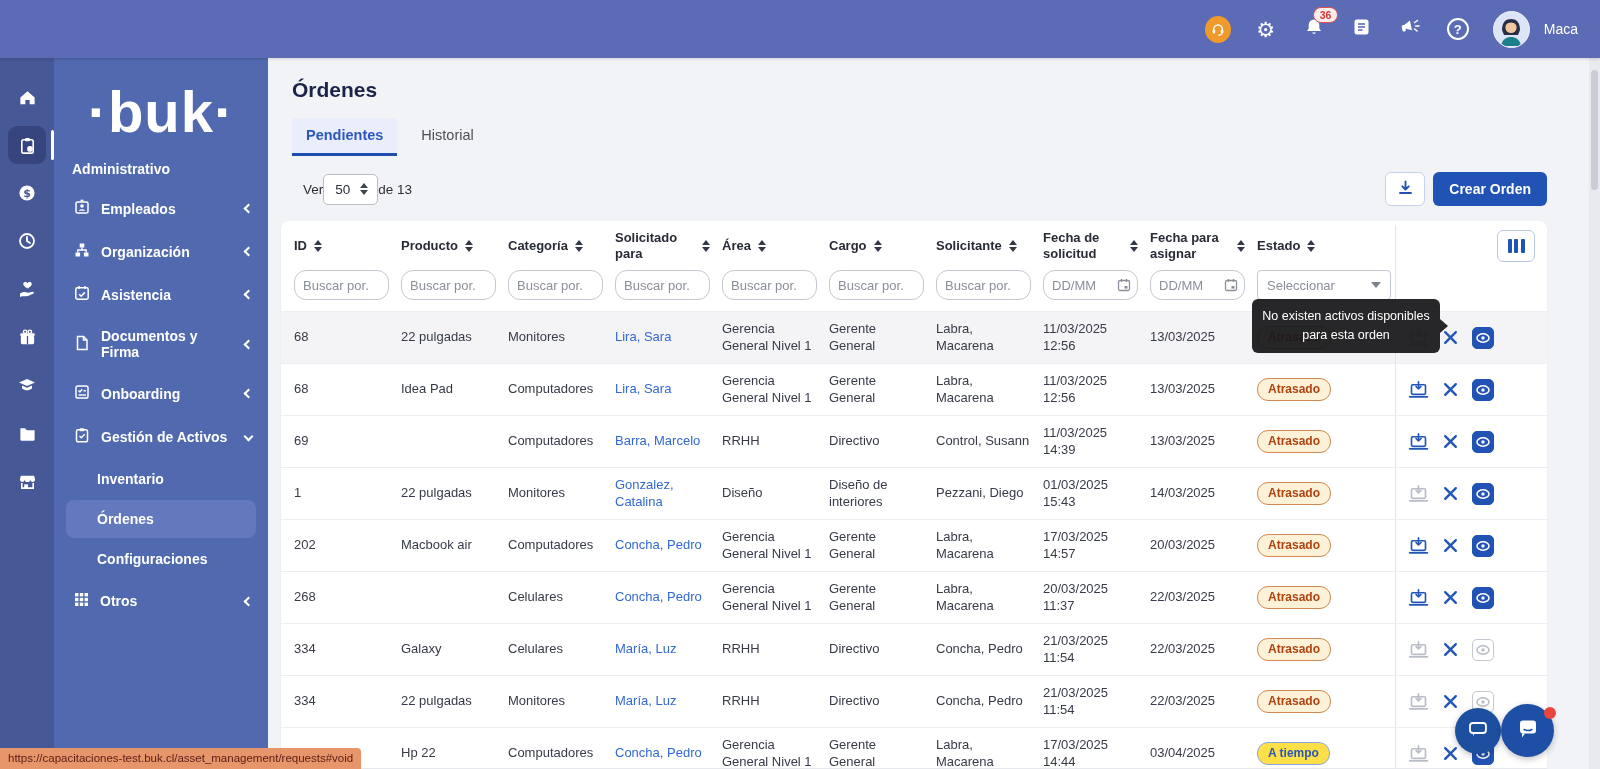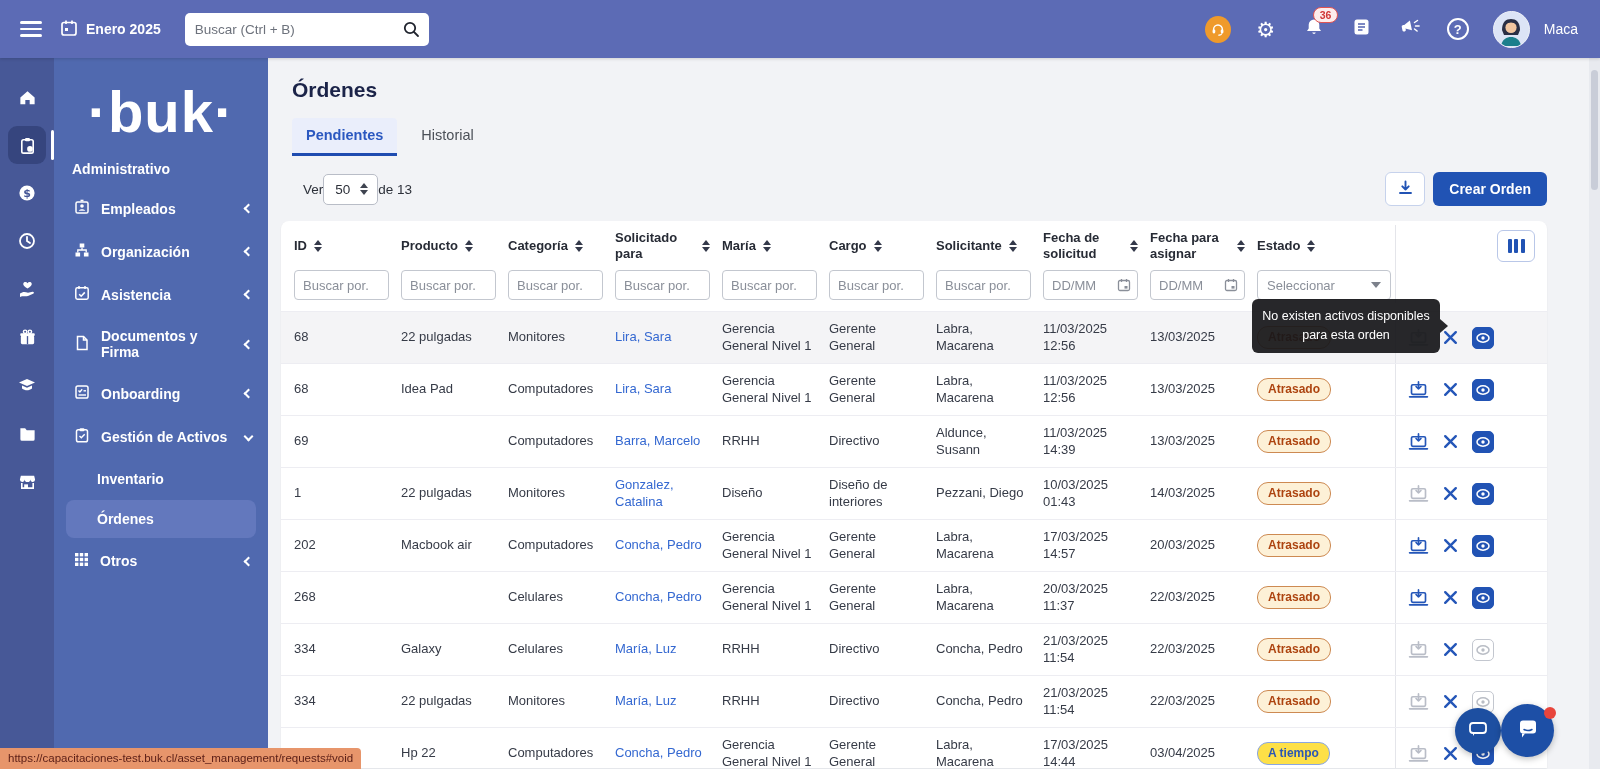--- a/index.html
+++ b/index.html
@@ -75,21 +75,21 @@
   .trow{display:grid;grid-template-columns:95px 95px 95px 95px 95px 95px 95px 95px 95px 134px 1fr;
         column-gap:12px;padding-left:13px;align-items:center;}
   .thead{min-height:46px;padding-top:4px;}
   .th{display:flex;align-items:center;font-size:13px;font-weight:700;color:#272b35;line-height:1.25;}
   .sort{display:inline-flex;flex-direction:column;gap:2px;margin-left:7px;flex:none;}
   .sort i{width:0;height:0;border-left:4px solid transparent;border-right:4px solid transparent;}
   .sort .u{border-bottom:5px solid #34394a;}
   .sort .d{border-top:5px solid #34394a;}
   .frow{min-height:44px;padding-bottom:8px;}
   .fin{position:relative;}
-  .fin input{width:95px;height:30px;border:1px solid #c3c7cf;border-radius:4px;padding:0 8px;font-size:13px;
+  .fin input{width:95px;height:30px;border:1px solid #c3c7cf;border-radius:12px;padding:0 8px;font-size:13px;
         font-family:inherit;color:#333;outline:none;background:#fff;}
   .fin input::placeholder{color:#8a8f99;}
   .fin.date input{padding-right:26px;}
   .cal-ic{position:absolute;right:7px;top:8px;pointer-events:none;}
   .fsel{width:134px;height:30px;border:1px solid #c3c7cf;border-radius:4px;background:#fff;display:flex;
         align-items:center;justify-content:space-between;padding:0 9px;font-size:13px;color:#8a8f99;cursor:pointer;}
   .caret{width:0;height:0;border-left:5px solid transparent;border-right:5px solid transparent;border-top:6px solid #7c818b;}
   .acts{border-left:1px solid #e4e5ea;margin-left:-8px;padding-left:12px;height:100%;display:flex;align-items:center;gap:14px;}
   .acts.hdr{justify-content:flex-end;padding-right:12px;}
   .cols-btn{width:38px;height:32px;border:1px solid #b9c7e8;border-radius:6px;background:#fff;display:flex;
@@ -135,47 +135,20 @@
   
   .scroll-track{position:absolute;right:0;top:58px;width:11px;height:711px;background:#e8eaef;z-index:8;}
   .scroll-thumb{position:absolute;right:2px;top:12px;width:7px;height:120px;border-radius:4px;background:#c9cdd8;}
 </style>
 </head>
 <body>
 
 <div class="page">
 
   <header class="navbar">
-    <div class="nav-left">
-      <div class="hamb">
-          <i></i>
-          <i></i>
-          <i></i>
-        </div>
-      <div class="month-btn">
-        <span>
-          <svg width="18" height="18" viewBox="0 0 18 18">
-              <rect x="2" y="3.5" width="14" height="12.5" rx="2" fill="none" stroke="#fff" stroke-width="1.7"></rect>
-              <line x1="6" y1="1.5" x2="6" y2="5" stroke="#fff" stroke-width="1.7"></line>
-              <line x1="12" y1="1.5" x2="12" y2="5" stroke="#fff" stroke-width="1.7"></line>
-              <rect x="5" y="9" width="3" height="3" fill="#fff"></rect>
-            </svg>
-        </span>
-        <span>Enero 2025</span>
-      </div>
-      <div class="search-box">
-        <input type="text" placeholder="Buscar (Ctrl + B)" style="">
-        <span class="search-ic">
-          <svg width="18" height="18" viewBox="0 0 18 18">
-              <circle cx="8" cy="8" r="5.2" fill="none" stroke="#20242e" stroke-width="1.8"></circle>
-              <line x1="12" y1="12" x2="16" y2="16" stroke="#20242e" stroke-width="1.8" stroke-linecap="round"></line>
-            </svg>
-        </span>
-      </div>
-    </div>
     <div class="nav-right">
       <div class="nav-ic">
         <span class="orange-circ">
           <svg width="16" height="16" viewBox="0 0 20 20">
               <path d="M4.5 11.5v-1a5.5 5.5 0 0 1 11 0v1" fill="none" stroke="#fff" stroke-width="1.8"></path>
               <rect x="3.2" y="10.5" width="3.4" height="5" rx="1.6" fill="#fff"></rect>
               <rect x="13.4" y="10.5" width="3.4" height="5" rx="1.6" fill="#fff"></rect>
               <path d="M15 15.5a4.5 3 0 0 1-4.5 2.3" fill="none" stroke="#fff" stroke-width="1.6"></path>
             </svg>
         </span>
@@ -345,20 +318,21 @@
             <rect x="2.5" y="2.8" width="11" height="12" rx="1.8" fill="none" stroke="#fff" stroke-width="1.5"></rect>
             <rect x="5.5" y="1.2" width="5" height="3" rx="1.2" fill="#fff"></rect>
             <path d="M5.5 9l1.8 1.8 3.4-3.6" fill="none" stroke="#fff" stroke-width="1.4"></path>
           </svg></span>
       <span class="lbl">Gestión de Activos</span>
       <span class="chev down"></span>
     </div>
 
     <div class="subitem">Inventario</div>
     <div class="subitem sel">Órdenes</div>
+    <div class="subitem">Configuraciones</div>
 
     <div class="mitem">
       <span><svg width="15" height="15" viewBox="0 0 15 15">
             <g fill="#fff">
               <rect x="1" y="1" width="3.4" height="3.4"></rect>
               <rect x="5.8" y="1" width="3.4" height="3.4"></rect>
               <rect x="10.6" y="1" width="3.4" height="3.4"></rect>
               <rect x="1" y="5.8" width="3.4" height="3.4"></rect>
               <rect x="5.8" y="5.8" width="3.4" height="3.4"></rect>
               <rect x="10.6" y="5.8" width="3.4" height="3.4"></rect>
@@ -430,21 +404,21 @@
             </span>
           </div>
         <div class="th">
             <span>Solicitado para</span>
             <span class="sort">
               <i class="u"></i>
               <i class="d"></i>
             </span>
           </div>
         <div class="th">
-            <span>María</span>
+            <span>Área</span>
             <span class="sort">
               <i class="u"></i>
               <i class="d"></i>
             </span>
           </div>
         <div class="th">
             <span>Cargo</span>
             <span class="sort">
               <i class="u"></i>
               <i class="d"></i>
@@ -585,21 +559,21 @@
       </div>
     </div>
 
     <div class="trow tr">
       <div class="cell">69</div>
       <div class="cell"></div>
       <div class="cell">Computadores</div>
       <div class="cell"><a class="lnk">Barra, Marcelo</a></div>
       <div class="cell">RRHH</div>
       <div class="cell">Directivo</div>
-      <div class="cell">Aldunce, Susann</div>
+      <div class="cell">Control, Susann</div>
       <div class="cell">11/03/2025 14:39</div>
       <div class="cell">13/03/2025</div>
       <div class="cell"><span class="badge b-orange">Atrasado</span></div>
       <div class="acts">
         <button class="icon-btn assign-ic">
           <svg width="21" height="20" viewBox="0 0 24 22">
                   <rect x="4" y="5" width="16" height="11" rx="1.5" fill="none" class="stroke" stroke-width="1.9"></rect>
                   <line x1="1.8" y1="18.8" x2="22.2" y2="18.8" class="stroke" stroke-width="1.9" stroke-linecap="round"></line>
                   <path d="M12 1.8v8M12 9.8L9.2 7M12 9.8L14.8 7" fill="none" class="stroke" stroke-width="1.9" stroke-linecap="round"></path>
                 </svg>
@@ -619,21 +593,21 @@
     </div>
 
     <div class="trow tr">
       <div class="cell">1</div>
       <div class="cell">22 pulgadas</div>
       <div class="cell">Monitores</div>
       <div class="cell"><a class="lnk">Gonzalez, Catalina</a></div>
       <div class="cell">Diseño</div>
       <div class="cell">Diseño de interiores</div>
       <div class="cell">Pezzani, Diego</div>
-      <div class="cell">10/03/2025 01:43</div>
+      <div class="cell">01/03/2025 15:43</div>
       <div class="cell">14/03/2025</div>
       <div class="cell"><span class="badge b-orange">Atrasado</span></div>
       <div class="acts">
         <button class="icon-btn assign-ic dis">
           <svg width="21" height="20" viewBox="0 0 24 22">
                   <rect x="4" y="5" width="16" height="11" rx="1.5" fill="none" class="stroke" stroke-width="1.9"></rect>
                   <line x1="1.8" y1="18.8" x2="22.2" y2="18.8" class="stroke" stroke-width="1.9" stroke-linecap="round"></line>
                   <path d="M12 1.8v8M12 9.8L9.2 7M12 9.8L14.8 7" fill="none" class="stroke" stroke-width="1.9" stroke-linecap="round"></path>
                 </svg>
         </button>

